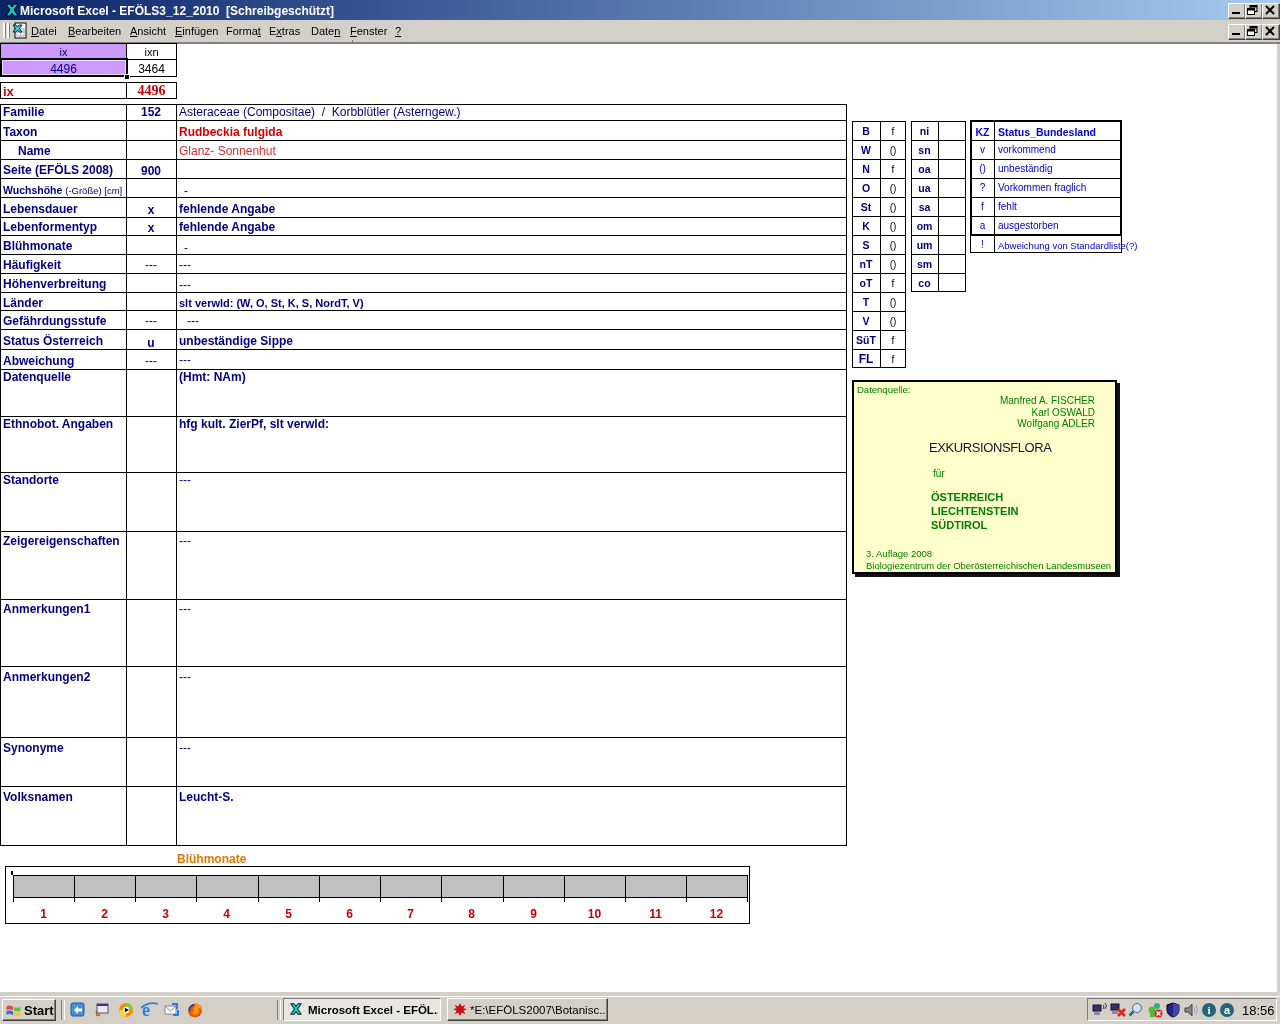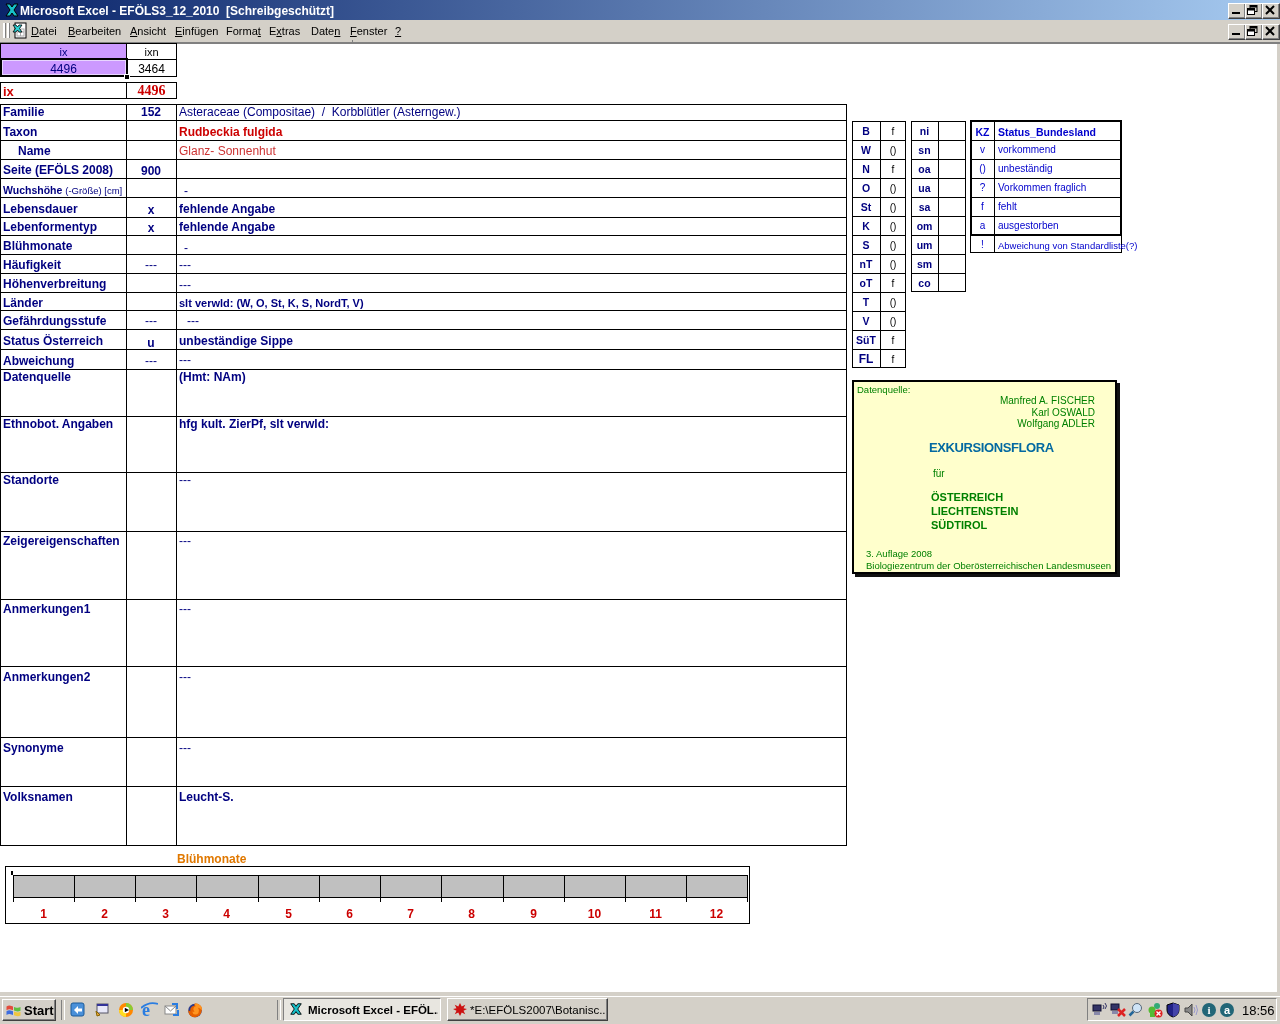--- a/index.html
+++ b/index.html
@@ -270,21 +270,21 @@
   <div class="val" style="left:971px;top:200px;width:23px;text-align:center;font-size:10px;color:#0000cc">f</div>
   <div class="val" style="left:998px;top:200px;font-size:10px;color:#0000cc">fehlt</div>
   <div class="val" style="left:971px;top:219px;width:23px;text-align:center;font-size:10px;color:#0000cc">a</div>
   <div class="val" style="left:998px;top:219px;font-size:10px;color:#0000cc">ausgestorben</div>
   <div class="val" style="left:971px;top:238px;width:23px;text-align:center;font-size:10px;color:#0000cc">!</div>
   <div class="val" style="left:998px;top:239px;font-size:9.5px;color:#0000cc">Abweichung von Standardliste(?)</div>
 
   <div class="abs" style="left:852px;top:380px;width:265px;height:194px;background:#ffffcc;border:2px solid #000;box-sizing:border-box;box-shadow:3px 3px 0 #111"></div>
   <div class="abs" style="left:857px;top:384px;font-size:9.5px;color:#008000">Datenquelle:</div>
   <div class="abs" style="left:852px;top:395px;width:243px;text-align:right;font-size:10px;color:#008000;line-height:11.5px">Manfred A. FISCHER<br>Karl OSWALD<br>Wolfgang ADLER</div>
-  <div class="abs" style="left:929px;top:440px;font-size:13px;font-weight:bold;letter-spacing:-0.4px;color:#0369a1">EXKURSIONSFLORA</div>
+  <div class="abs" style="left:929px;top:440px;font-size:13px;font-weight:normal;letter-spacing:-0.4px;color:#0f172a">EXKURSIONSFLORA</div>
   <div class="abs" style="left:933px;top:468px;font-size:10px;color:#008000">für</div>
   <div class="abs" style="left:931px;top:490px;font-size:11px;font-weight:bold;color:#008000;line-height:14.2px">ÖSTERREICH<br>LIECHTENSTEIN<br>SÜDTIROL</div>
   <div class="abs" style="left:866px;top:548px;font-size:9.5px;color:#008000">3. Auflage 2008</div>
   <div class="abs" style="left:866px;top:559.5px;font-size:9.5px;color:#008000">Biologiezentrum der Oberösterreichischen Landesmuseen</div>
 
   <div class="abs" style="left:177px;top:852px;font-size:12px;font-weight:bold;color:#e07800">Blühmonate</div>
   <div class="abs" style="left:5px;top:866px;width:745px;height:58px;border:1px solid #000;box-sizing:border-box"></div>
   <div class="abs" style="left:13px;top:875px;width:735px;height:23px;background:#c0c0c0;border:1px solid #000;box-sizing:border-box"></div>
   <div class="line" style="left:74px;top:875px;width:1px;height:27px"></div>
   <div class="line" style="left:135px;top:875px;width:1px;height:27px"></div>

